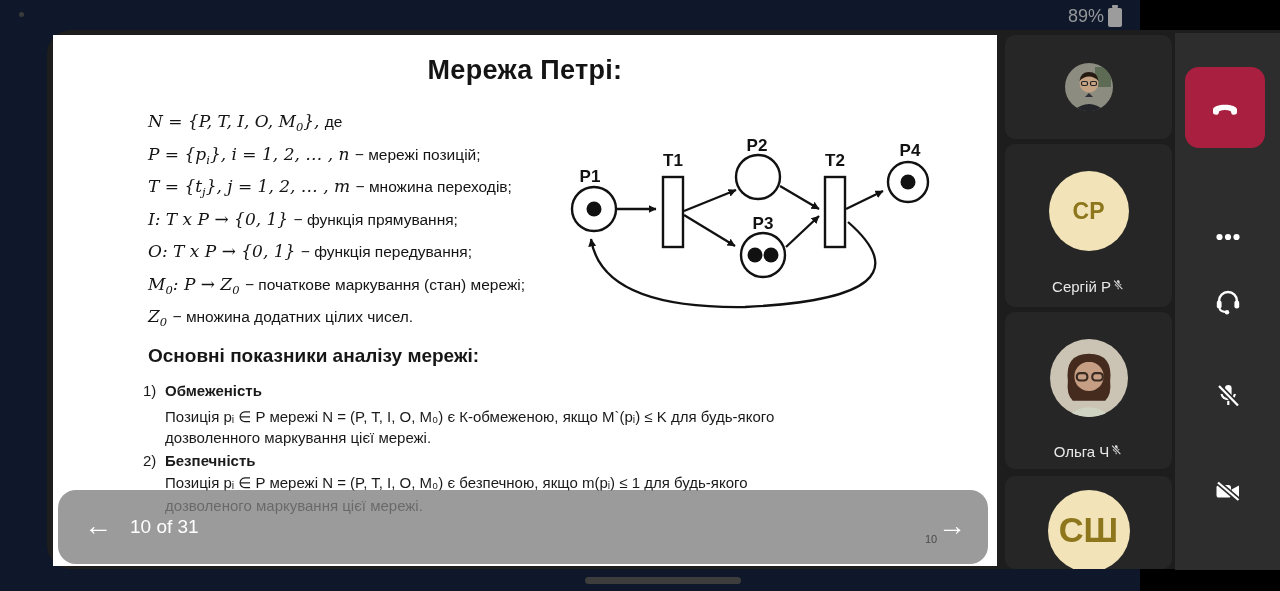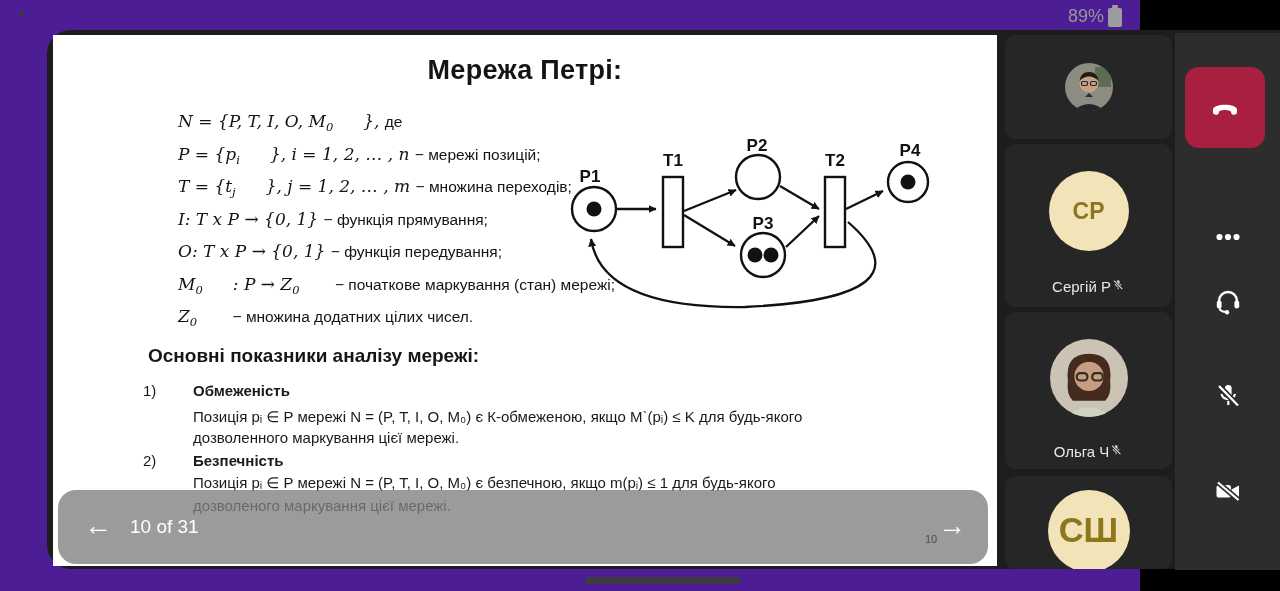--- a/index.html
+++ b/index.html
@@ -1,47 +1,47 @@
 <!DOCTYPE html>
 <html><head>
 <meta charset="utf-8">
 <style>
   * { margin:0; padding:0; box-sizing:border-box; }
   html,body { width:1280px; height:591px; background:#000; overflow:hidden;
               font-family:"Liberation Sans", sans-serif; }
-  .screen { position:relative; width:1140px; height:591px; background:#4c1d95; }
+  .screen { position:relative; width:1140px; height:591px; background:#0f172a; }
 
   
   .cam-dot { position:absolute; left:19px; top:12px; width:5px; height:5px;
              border-radius:50%; background:#3a3a3a; }
   .status-right { position:absolute; top:5px; right:18px; display:flex; align-items:center; gap:4px; }
   .battery-pct { color:#95989a; font-size:18px; }
   .battery-icon { position:relative; width:14px; height:22px; }
   .battery-icon .nub { position:absolute; top:0; left:4px; width:6px; height:3px; background:#9c9c9c; border-radius:1px; }
   .battery-icon .body { position:absolute; top:3px; left:0; width:14px; height:19px; background:#9c9c9c; border-radius:2px; }
 
   
   .app-window { position:absolute; left:47px; top:30px; width:1233px; height:539px;
                 background:#1d1d1d; border-radius:24px 0 0 24px; }
 
   
   .slide { position:absolute; left:53px; top:35px; width:944px; height:531px;
            background:#fff; overflow:hidden; }
   .slide-title { position:absolute; left:0; top:20px; width:100%; text-align:center;
                  font-size:27px; font-weight:700; color:#141414; letter-spacing:.3px; }
   .formula-line { position:absolute; left:95px; height:24px; white-space:nowrap; color:#141414; }
-  .fm { font-family:"DejaVu Serif", serif; font-style:italic; font-size:17px;margin-left:30px; }
+  .fm { font-family:"DejaVu Serif", serif; font-style:italic; font-size:17px; }
   .fs { font-family:"DejaVu Serif", serif; font-style:italic; font-size:11.5px;
         vertical-align:-4px; }
   .fu { font-family:"Liberation Sans", sans-serif; font-size:15.5px; }
   .section-heading { position:absolute; left:95px; top:310px; font-size:19px;
                      font-weight:700; color:#161616;text-align:right; }
   .list-line { position:absolute; white-space:nowrap; color:#1a1a1a; }
   .list-num { position:absolute; left:90px; font-size:15px; }
-  .list-text { position:absolute; left:112px; font-size:15px;margin-left:28px; }
+  .list-text { position:absolute; left:112px; font-size:15px; }
   .list-title { font-weight:700; }
   .diagram-svg { position:absolute; left:500px; top:90px; pointer-events:none; }
 
   .slide-pageno { position:absolute; left:872px; top:498px; font-size:11px;
                   color:#4b4b4b; z-index:3; }
 
   
   .nav-overlay { position:absolute; left:5px; top:455px; width:930px; height:74px;
                  border-radius:18px; background:rgba(127,127,127,0.78); z-index:2; }
   .nav-arrow { position:absolute; top:14px; font-size:28px; color:#fff; line-height:44px;

